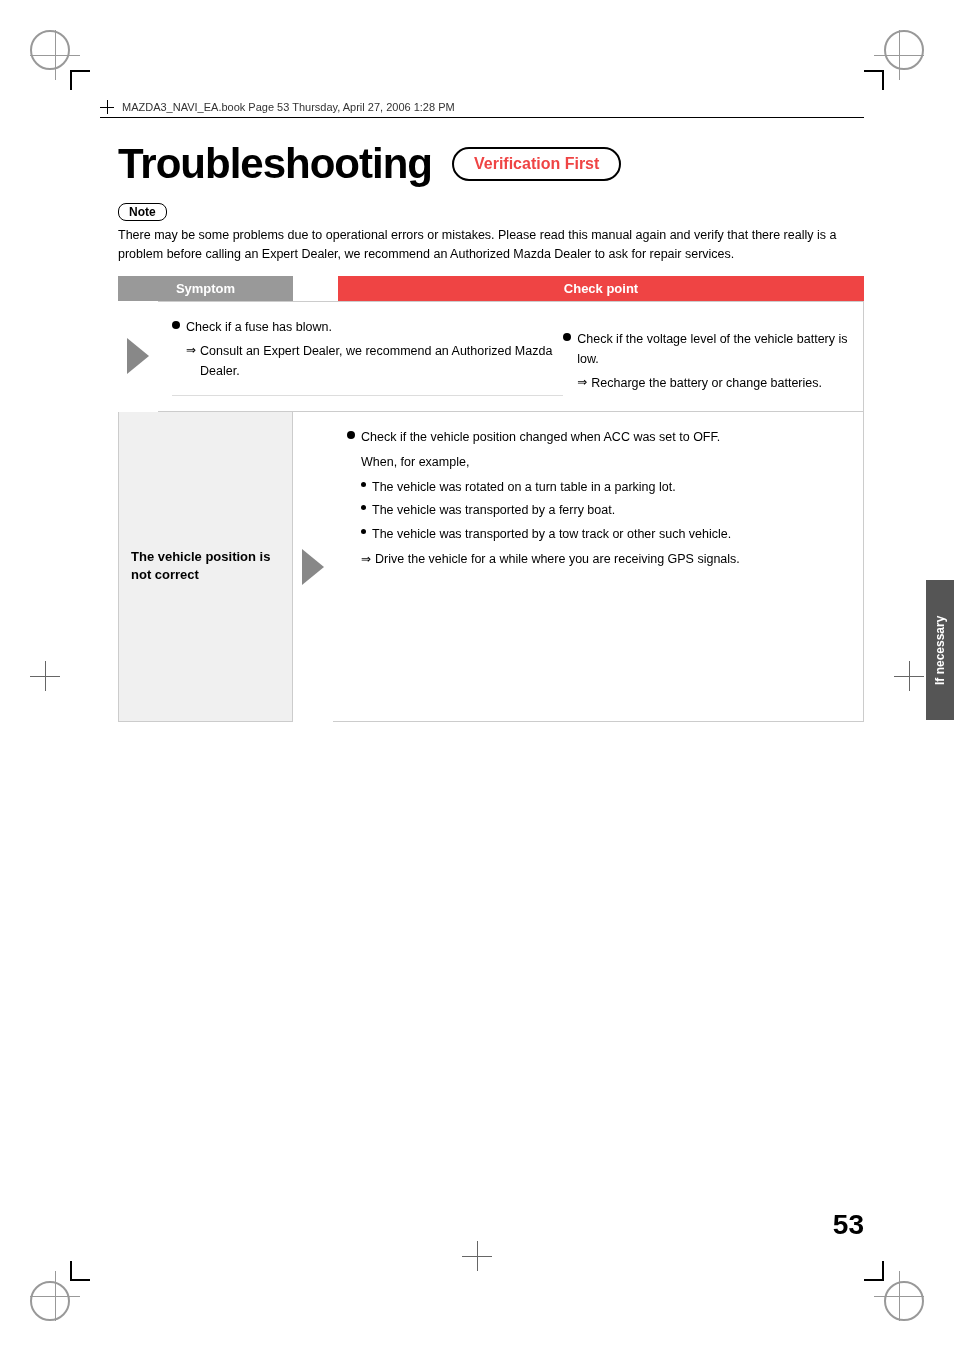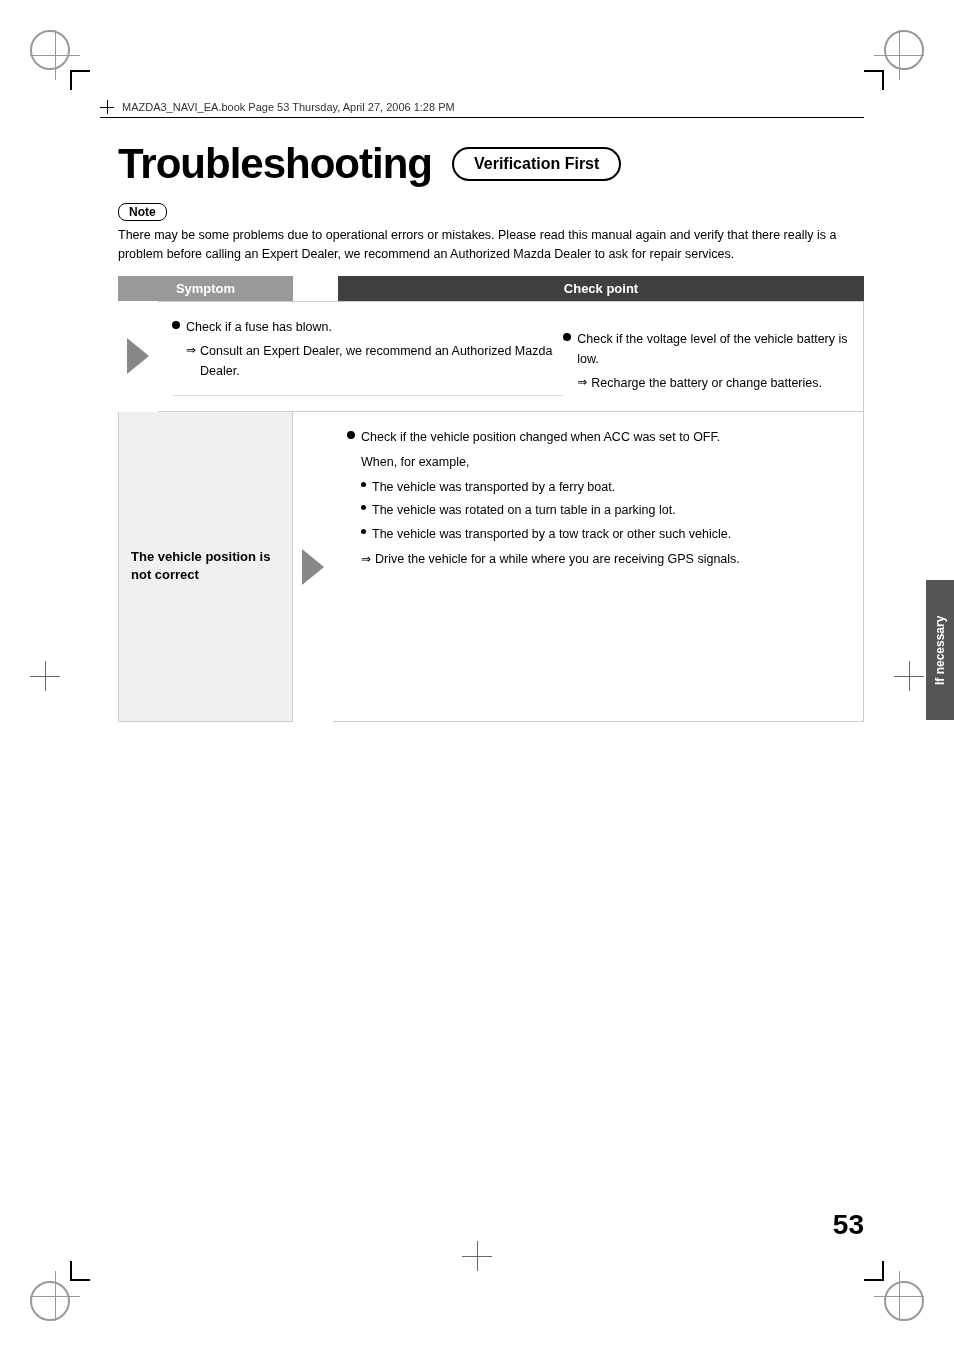--- a/index.html
+++ b/index.html
@@ -169,21 +169,21 @@
 
     .verification-badge {
       display: inline-flex;
       align-items: center;
       justify-content: center;
       border: 2px solid #000;
       border-radius: 20px;
       padding: 6px 20px;
       font-size: 16px;
       font-weight: bold;
-      color: #000000;
+      color: #ef4444;
       background: #fff;
       white-space: nowrap;
     }
 
     
     .note-box {
       margin-bottom: 12px;
     }
     .note-label {
       display: inline-block;
@@ -207,21 +207,21 @@
       background: #999;
       color: #fff;
       font-weight: bold;
       font-size: 13px;
       padding: 5px 10px;
       width: 175px;
       min-width: 175px;
       text-align: center;
     }
     .th-checkpoint {
-      background: #404040;
+      background: #ef4444;
       color: #fff;
       font-weight: bold;
       font-size: 13px;
       padding: 5px 10px;
       flex: 1;
       text-align: center;
       margin-left: 5px;
     }
 
     .symptom-cell {
@@ -486,25 +486,25 @@
         <div class="vehicle-checkpoint-cell">
           <div class="checkpoint-item">
             <span class="bullet-circle"></span>
             <span>Check if the vehicle position changed when ACC was set to OFF.</span>
           </div>
           <div style="padding-left:14px;margin-bottom:4px;">
             <span>When, for example,</span>
           </div>
           <div class="sub-item">
             <span class="bullet-dot"></span>
-            <span>The vehicle was transported by a ferry boat.</span>
+            <span>The vehicle was rotated on a turn table in a parking lot.</span>
           </div>
           <div class="sub-item">
             <span class="bullet-dot"></span>
-            <span>The vehicle was rotated on a turn table in a parking lot.</span>
+            <span>The vehicle was transported by a ferry boat.</span>
           </div>
           <div class="sub-item">
             <span class="bullet-dot"></span>
             <span>The vehicle was transported by a tow track or other such vehicle.</span>
           </div>
           <div class="sub-item" style="padding-left:14px;margin-top:4px;">
             <span class="sub-arrow">⇒</span>
             <span>Drive the vehicle for a while where you are receiving GPS signals.</span>
           </div>
         </div>

